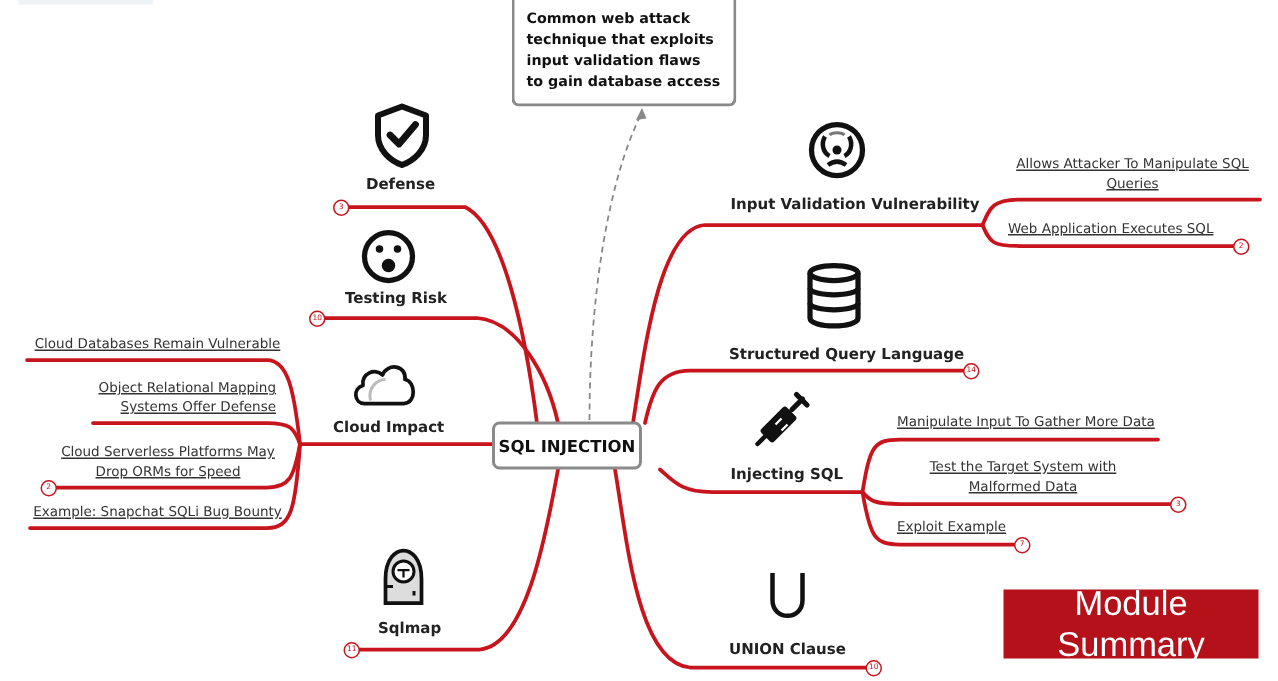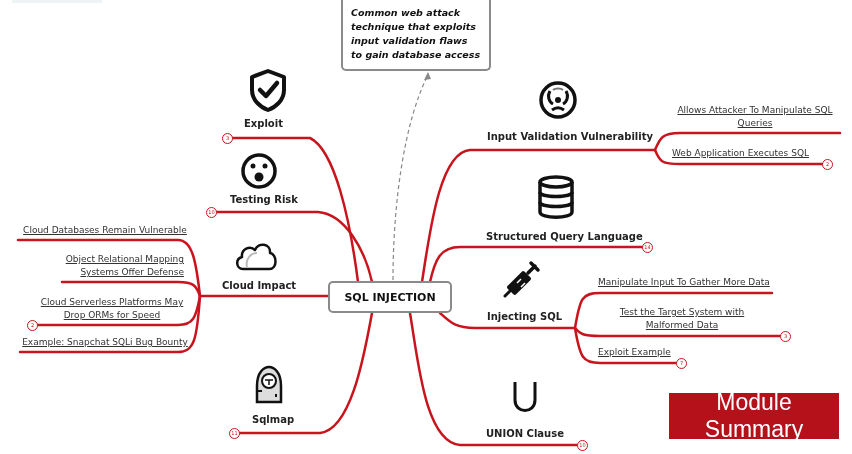--- a/index.html
+++ b/index.html
@@ -2,22 +2,22 @@
 <html><head>
 <meta charset="utf-8">
 <style>
   html, body { margin:0; padding:0; background:#fff; }
   body { width:852px; height:454px; position:relative; overflow:hidden; font-family:"DejaVu Sans", sans-serif; }
   #lines { position:absolute; left:0; top:0; width:852px; height:454px; }
   .topic-label { position:absolute; font-weight:bold; font-size:10px; color:#222; white-space:nowrap; text-align:center; }
   .sub { position:absolute; font-size:9px; color:#333; text-align:center; line-height:13px;text-decoration:underline; }
   .badge { position:absolute; width:9px; height:9px; border:1px solid #c8141c; border-radius:50%; background:#fff; font-size:5px; color:#c8141c; text-align:center; line-height:9px; }
   .icon { position:absolute; }
-  .center { position:absolute; left:328px; top:281px; width:124px; height:32px; border:2px solid #8a8a8a; border-radius:5px; background:#fff; box-sizing:border-box; font-weight:bold; font-size:11px; color:#111; display:flex; align-items:center; justify-content:center; }
-  .callout { position:absolute; left:341px; top:0px; width:150px; height:71px; border:2px solid #8a8a8a; border-top:none; border-radius:0 0 5px 5px; background:#fff; box-sizing:border-box; padding:6px 8px; font-weight:bold; font-size:9.5px; line-height:14px; color:#111;font-style:italic; }
+  .center { position:absolute; left:328px; top:281px; width:100px; height:32px; border:2px solid #8a8a8a; border-radius:5px; background:#fff; box-sizing:border-box; font-weight:bold; font-size:11px; color:#111; display:flex; align-items:center; justify-content:center; }
+  .callout { position:absolute; left:341px; top:0px; width:150px; height:71px; border:2px solid #8a8a8a; border-top:none; border-radius:0 0 5px 5px; background:#fff; box-sizing:border-box; padding:6px 8px; font-weight:bold; font-size:9.5px; line-height:14px; color:#111; }
   .module-btn { position:absolute; left:669px; top:393px; width:170px; height:46px; background:#b5111b; color:#fff; font-family:"Liberation Sans", sans-serif; font-size:23px; display:flex; align-items:center; justify-content:center; border:none; cursor:pointer; }
   .topbar { position:absolute; left:12px; top:0; width:90px; height:3px; background:#eef3f6; }
 </style>
 </head>
 <body>
 
 <div class="topbar"></div>
 
 <svg id="lines" viewBox="0 0 852 454">
   <g fill="none" stroke="#c8141c" stroke-width="2.5" stroke-linecap="round">
@@ -52,21 +52,21 @@
 </svg>
 
 <div class="callout">Common web attack technique that exploits input validation flaws to gain database access</div>
 
 <div class="center">SQL INJECTION</div>
 
 <svg class="icon" style="left:248px;top:68px;width:40px;height:44px" viewBox="0 0 40 44">
   <path d="M20 3 L36 9 L36 22 C36 32 28 39 20 42 C12 39 4 32 4 22 L4 9 Z" fill="none" stroke="#111" stroke-width="4" stroke-linejoin="round"></path>
   <path d="M12 22 L18 28 L29 15" fill="none" stroke="#111" stroke-width="4.5" stroke-linecap="round" stroke-linejoin="round"></path>
 </svg>
-<div class="topic-label" style="left:244px;top:118px">Exploit</div>
+<div class="topic-label" style="left:244px;top:118px">Defense</div>
 <div class="badge" style="left:222px;top:133px">3</div>
 
 <svg class="icon" style="left:240px;top:152px;width:38px;height:38px" viewBox="0 0 38 38">
   <circle cx="19" cy="19" r="16" fill="none" stroke="#111" stroke-width="3.5"></circle>
   <circle cx="13" cy="14" r="2.5" fill="#111"></circle>
     <circle cx="25" cy="14" r="2.5" fill="#111"></circle>
   <circle cx="19" cy="25" r="4.5" fill="#111"></circle>
 </svg>
 <div class="topic-label" style="left:230px;top:194px">Testing Risk</div>
 <div class="badge" style="left:206px;top:207px">10</div>

